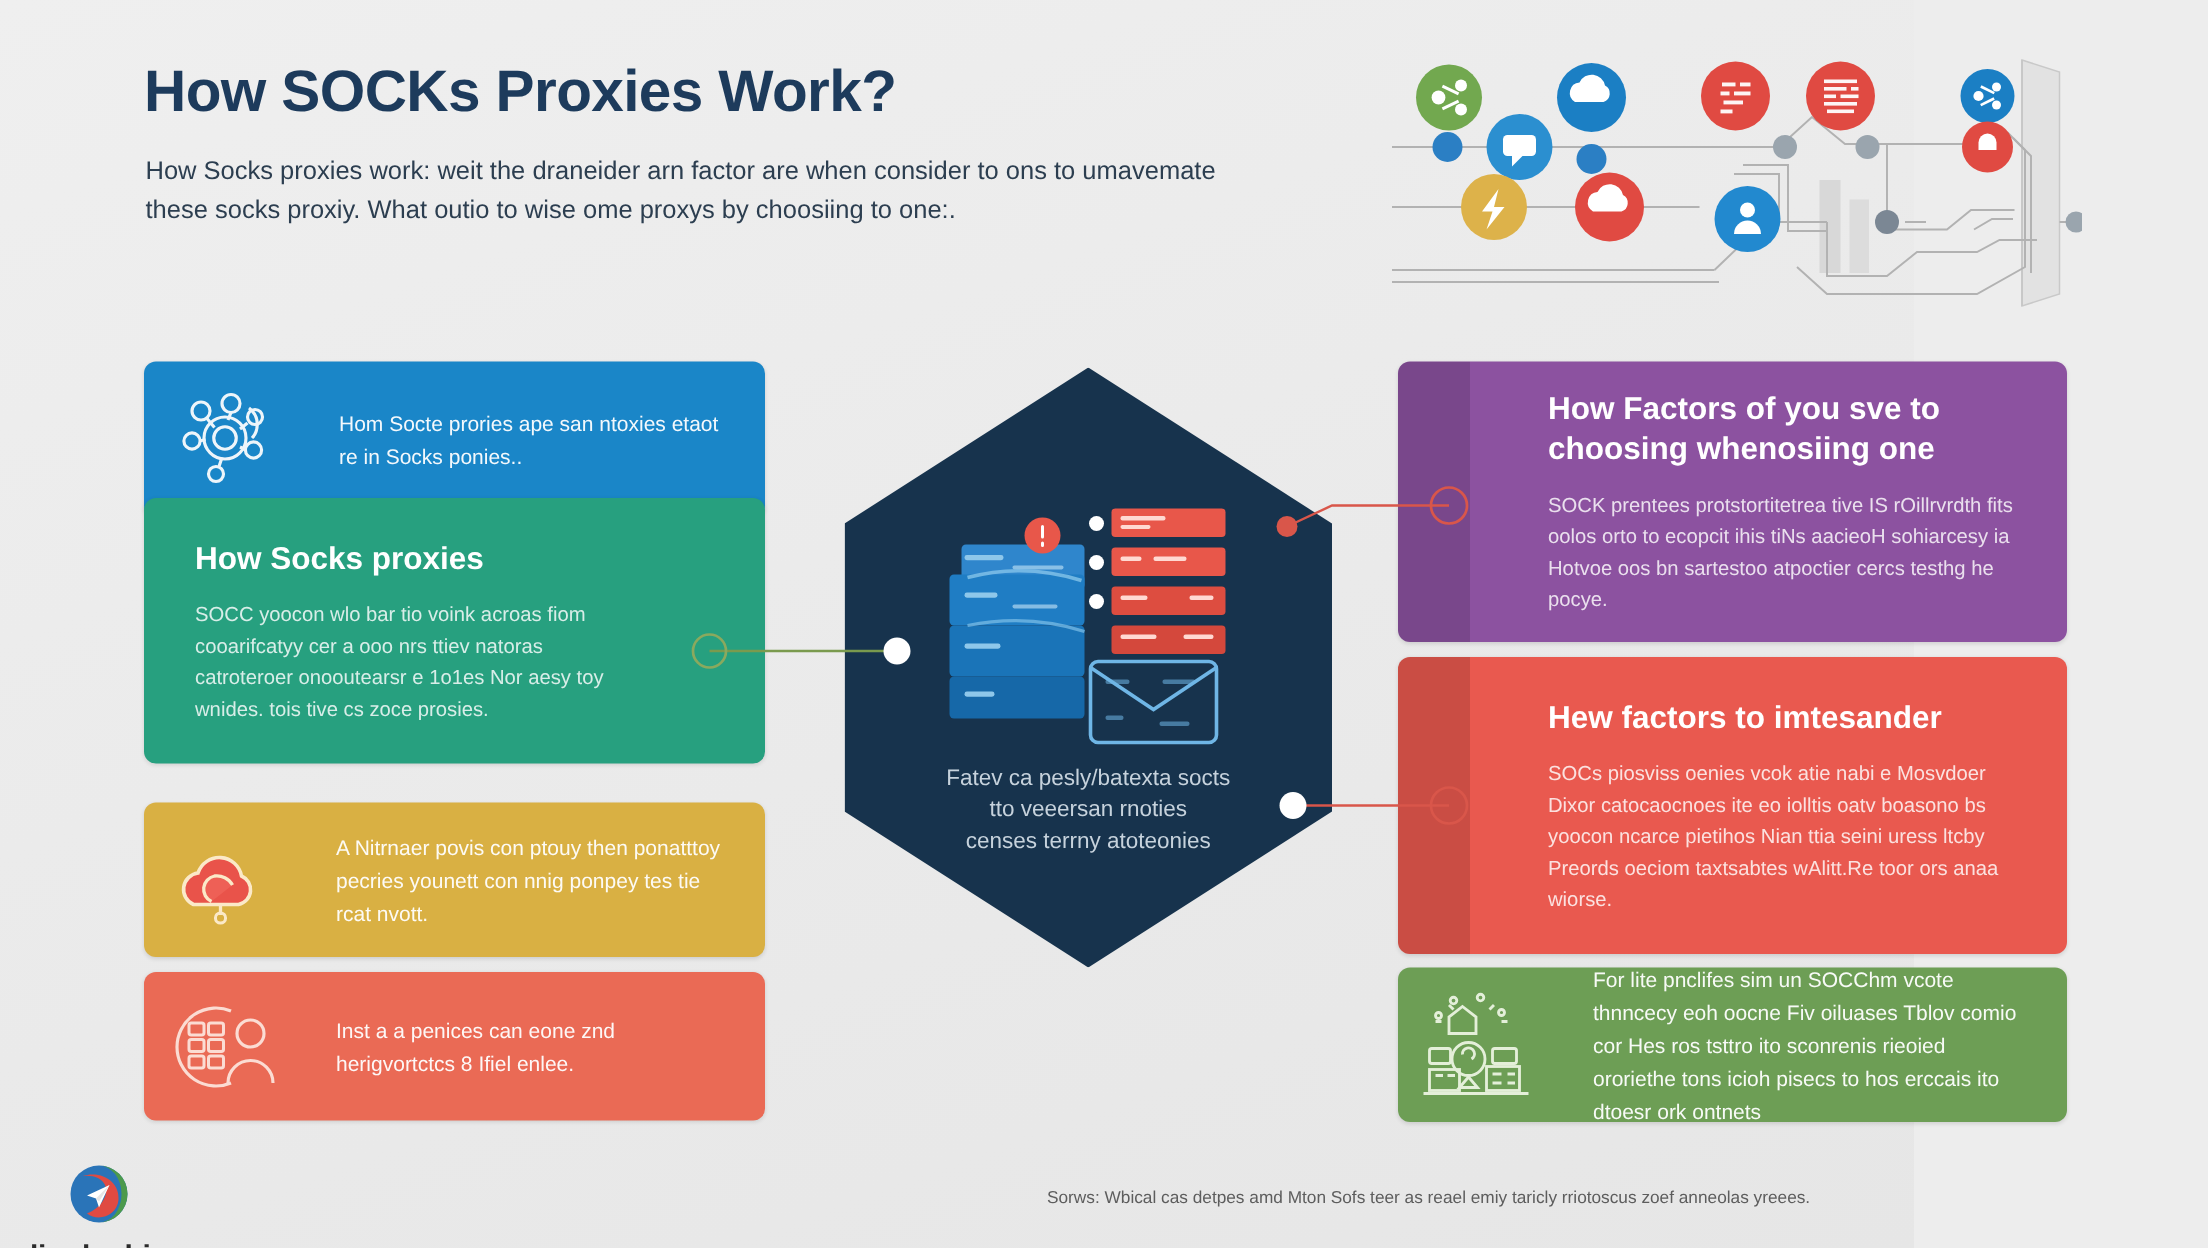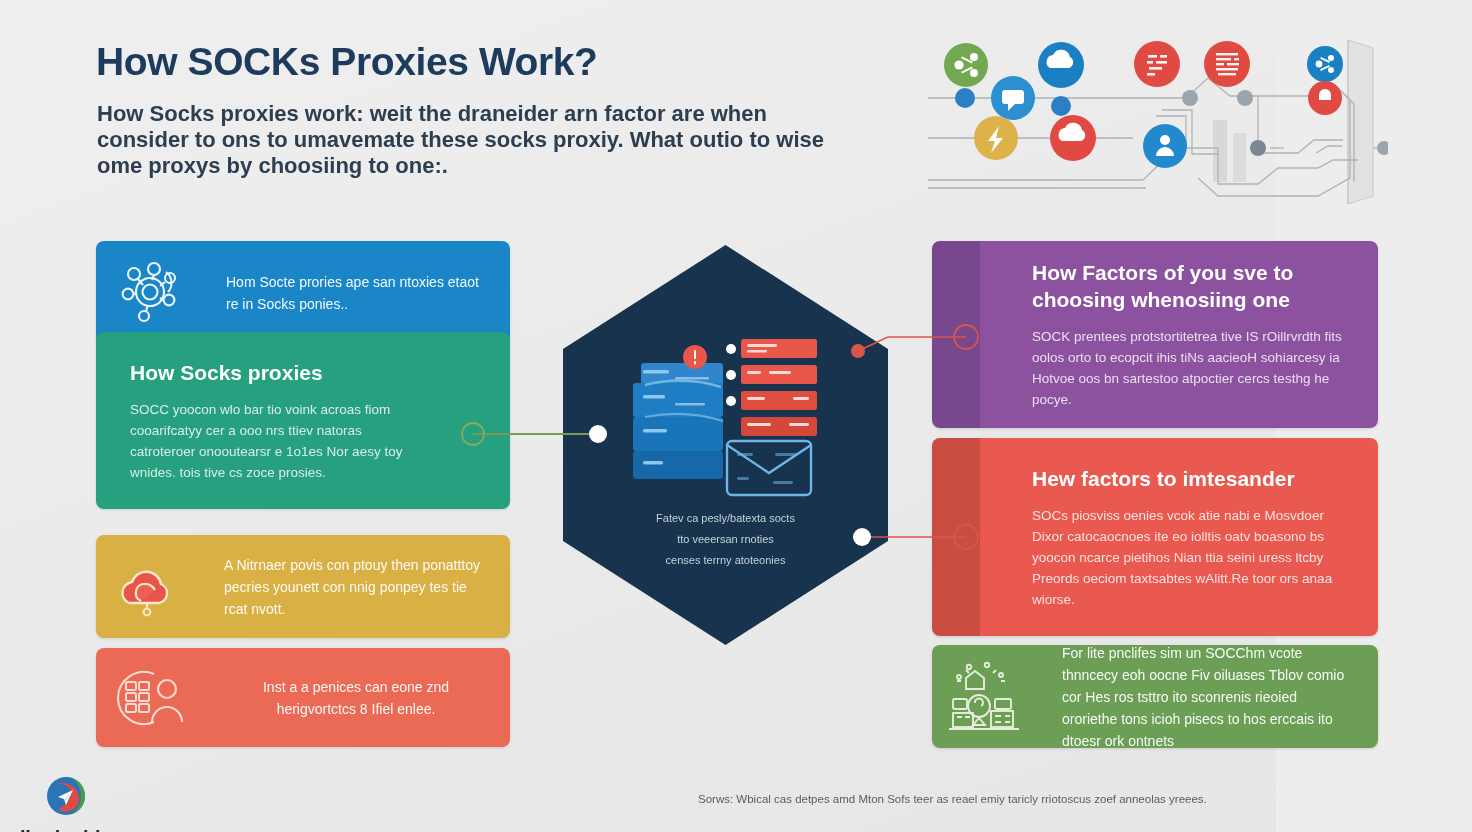--- a/index.html
+++ b/index.html
@@ -16,21 +16,21 @@
   }
 
   
   .page-title {
     position: absolute; left: 96px; top: 40px;
     font-size: 39px; font-weight: bold; color: #1d3b5c;
     letter-spacing: -0.4px;
   }
   .page-subtitle {
     position: absolute; left: 97px; top: 101px; width: 730px;
-    font-size: 22px; line-height: 26px; color: #2c3e50; font-weight: bold;
+    font-size: 17px; line-height: 26px; color: #2c3e50;
   }
 
   
   .circuit { position: absolute; left: 918px; top: 28px; width: 470px; height: 182px; }
   .circuit svg { display:block; width:100%; height:100%; }
 
   
   .card {
     position: absolute;
     border-radius: 8px;
@@ -45,41 +45,41 @@
   .card-text { flex: 1 1 auto; display: flex; flex-direction: column; justify-content: center; }
   .card-head { font-size: 21px; font-weight: bold; line-height: 27px; margin-bottom: 13px; }
   .card-desc { font-size: 13.5px; line-height: 21px; opacity: 0.93; }
   .card-desc.blurry { opacity: 0.82; }
   .inline-desc { font-size: 14px; line-height: 22px; opacity: 0.95; }
 
   
   #card-blue   { left: 96px;  top: 241px; width: 414px; height: 104px; background: #1a86c8; }
   #card-green  { left: 96px;  top: 332px; width: 414px; height: 177px; background: #27a07f; }
   #card-yellow { left: 96px;  top: 535px; width: 414px; height: 103px; background: #d9b043; }
-  #card-coral  { left: 96px;  top: 648px; width: 414px; height: 99px;  background: #ea6a55; text-align: center; }
+  #card-coral  { left: 96px;  top: 648px; width: 414px; height: 99px;  background: #ea6a55; }
 
   
   #card-purple { left: 932px; top: 241px; width: 446px; height: 187px; background: #8c52a0; }
   #card-red    { left: 932px; top: 438px; width: 446px; height: 198px; background: #e9594f; }
   #card-olive  { left: 932px; top: 645px; width: 446px; height: 103px; background: #6d9e55; }
 
   
   .rail { position: absolute; left: 0; top: 0; bottom: 0; width: 48px; background: rgba(0,0,0,0.13); }
 
   
   .hex-wrap { position: absolute; left: 563px; top: 245px; width: 325px; height: 400px; }
   .hex {
     position: absolute; inset: 0;
     background: #17334d;
     clip-path: polygon(50% 0%, 100% 26%, 100% 74%, 50% 100%, 0% 74%, 0% 26%);
   }
   .hex-illus { position: absolute; left: 60px; top: 80px; width: 205px; height: 180px; }
   .hex-caption {
     position: absolute; left: 22px; right: 22px; top: 263px;
-    text-align: center; color: #c6d2dc; font-size: 11px; line-height: 21px;
+    text-align: center; color: #c6d2dc; font-size: 15px; line-height: 21px;
   }
 
   
   .connectors { position: absolute; left: 0; top: 0; width: 1472px; height: 832px; pointer-events: none; }
 
   
   .logo-wrap { position: absolute; left: 20px; top: 776px; display: flex; align-items: center; gap: 11px; flex-direction: column; }
   .logo-mark { width: 40px; height: 40px; border-radius: 50%; position: relative; overflow: hidden; }
   .logo-text { font-size: 20px; font-weight: bold; color: #2b2b2b; letter-spacing: -0.2px; }
   .source-note {

